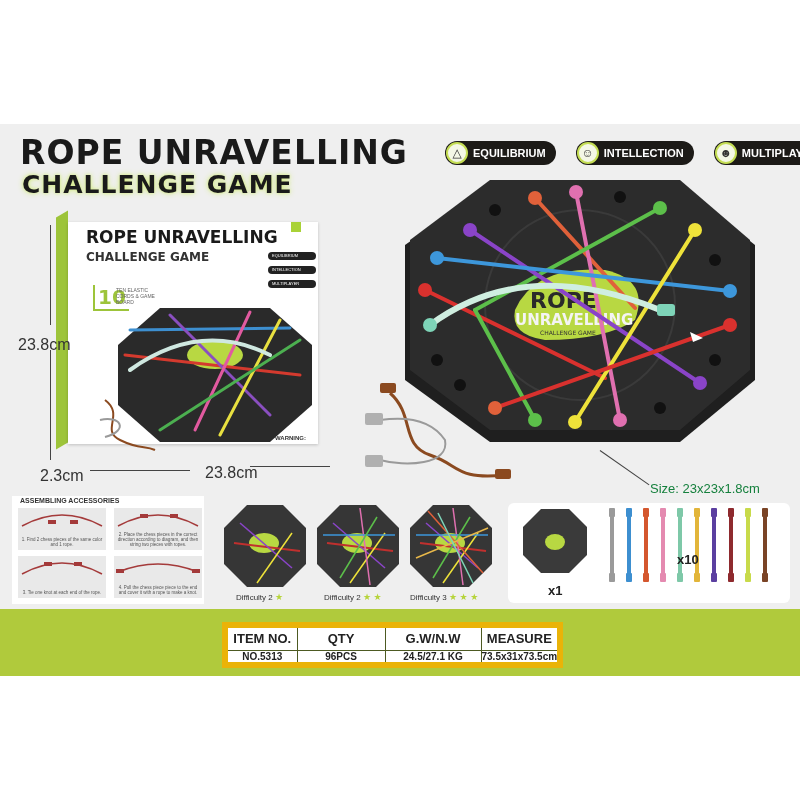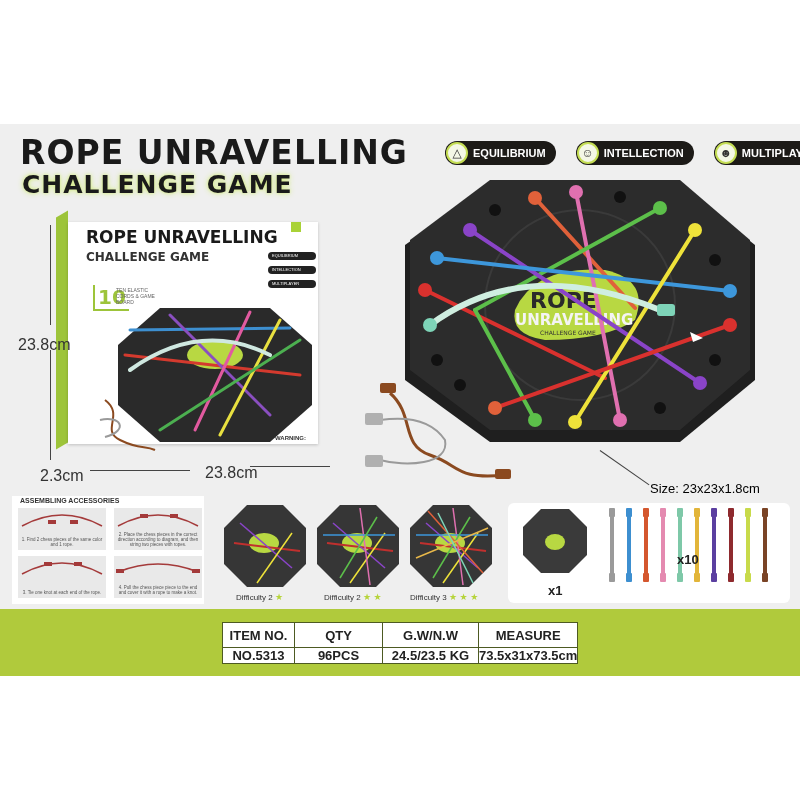--- a/index.html
+++ b/index.html
@@ -20,42 +20,42 @@
   .box-t2 { position: absolute; left: 86px; top: 250px; font-family: "DejaVu Sans", sans-serif; font-size: 12px; font-weight: bold; color: #333; white-space: nowrap; }
   .box-logo { position: absolute; left: 291px; top: 222px; width: 10px; height: 10px; background: #a9d237; }
   .box-badge { position: absolute; left: 268px; height: 8px; width: 48px; background: #222; border-radius: 4px; color: #fff; font-size: 4px; line-height: 8px; padding-left: 4px; }
   .ten { position: absolute; left: 93px; top: 285px; font-family: "DejaVu Sans", sans-serif; font-weight: bold; font-size: 20px; color: #9dc43a; border-left: 2px solid #9dc43a; border-bottom: 2px solid #9dc43a; padding: 0 3px; }
   .ten-txt { position: absolute; left: 116px; top: 287px; font-size: 5px; color: #666; width: 40px; line-height: 6px; }
   .warning { position: absolute; left: 275px; top: 435px; font-size: 6px; font-weight: bold; color: #333; }
 
   .dim { position: absolute; font-size: 16px; color: #333; }
   .dimline { position: absolute; background: #444; }
 
-  .size-label { position: absolute; left: 650px; top: 481px; font-size: 13px; color: #000000; border-bottom: 1px solid #444; padding-bottom: 18px; }
+  .size-label { position: absolute; left: 650px; top: 481px; font-size: 13px; color: #15803d; border-bottom: 1px solid #444; padding-bottom: 18px; }
   .size-line { position: absolute; left: 600px; top: 450px; width: 60px; height: 1px; background: #444; transform: rotate(35deg); transform-origin: left; }
 
   
   .acc { position: absolute; left: 12px; top: 496px; width: 192px; height: 108px; background: #ffffff; }
   .acc-title { position: absolute; left: 20px; top: 497px; font-size: 7px; font-weight: bold; color: #333; }
   .acc-step { position: absolute; width: 88px; height: 42px; background: #e9e9e9; }
   .acc-step .txt { position: absolute; bottom: 3px; left: 2px; right: 2px; text-align: center; font-size: 4.5px; color: #555; line-height: 5px; }
   .diff-label { position: absolute; top: 592px; font-size: 8px; color: #333; white-space: nowrap; }
   .star { color: #b6d43a; font-size: 9px; }
 
   .contents { position: absolute; left: 508px; top: 503px; width: 282px; height: 100px; background: #fff; border-radius: 6px; }
   .xcount { position: absolute; font-size: 13px; font-weight: bold; color: #222; }
   .cord { position: absolute; top: 510px; width: 4px; height: 70px; border-radius: 1px; }
   .cord::before, .cord::after { content: ""; position: absolute; left: -1px; width: 6px; height: 9px; background: inherit; border-radius: 1px; }
   .cord::before { top: -2px; } .cord::after { bottom: -2px; }
 
   .green-band { position: absolute; left: 0; top: 609px; width: 800px; height: 67px; background: #b0ca3c; }
-  table.spec { position: absolute; left: 222px; top: 622px; border-collapse: collapse; background: #fff; border: 1px solid #eab308; }
+  table.spec { position: absolute; left: 222px; top: 622px; border-collapse: collapse; background: #fff; border: 6px solid #eab308; }
   table.spec td { border: 1px solid #4d5a22; text-align: center; font-weight: bold; color: #222; font-family: "Liberation Sans", sans-serif; }
   table.spec tr.h td { height: 25px; font-size: 13px; }
-  table.spec tr.v td { height: 15px; font-size: 13px; }
+  table.spec tr.v td { height: 15px; font-size: 10px; }
 </style>
 </head>
 <body>
 
 <div class="panel"></div>
 
 <div class="title1">ROPE UNRAVELLING</div>
 <div class="title2">CHALLENGE GAME</div>
 
 <div class="badges">
@@ -271,17 +271,17 @@
   <tbody>
       <tr class="h">
     <td style="width:72px">ITEM NO.</td>
     <td style="width:88px">QTY</td>
     <td style="width:96px">G.W/N.W</td>
     <td style="width:78px">MEASURE</td>
   </tr>
   <tr class="v">
     <td>NO.5313</td>
     <td>96PCS</td>
-    <td>24.5/23.5 KG</td>
+    <td>24.5/27.1 KG</td>
     <td>73.5x31x73.5cm</td>
   </tr>
 </tbody>
   </table>
 
 </body></html>

